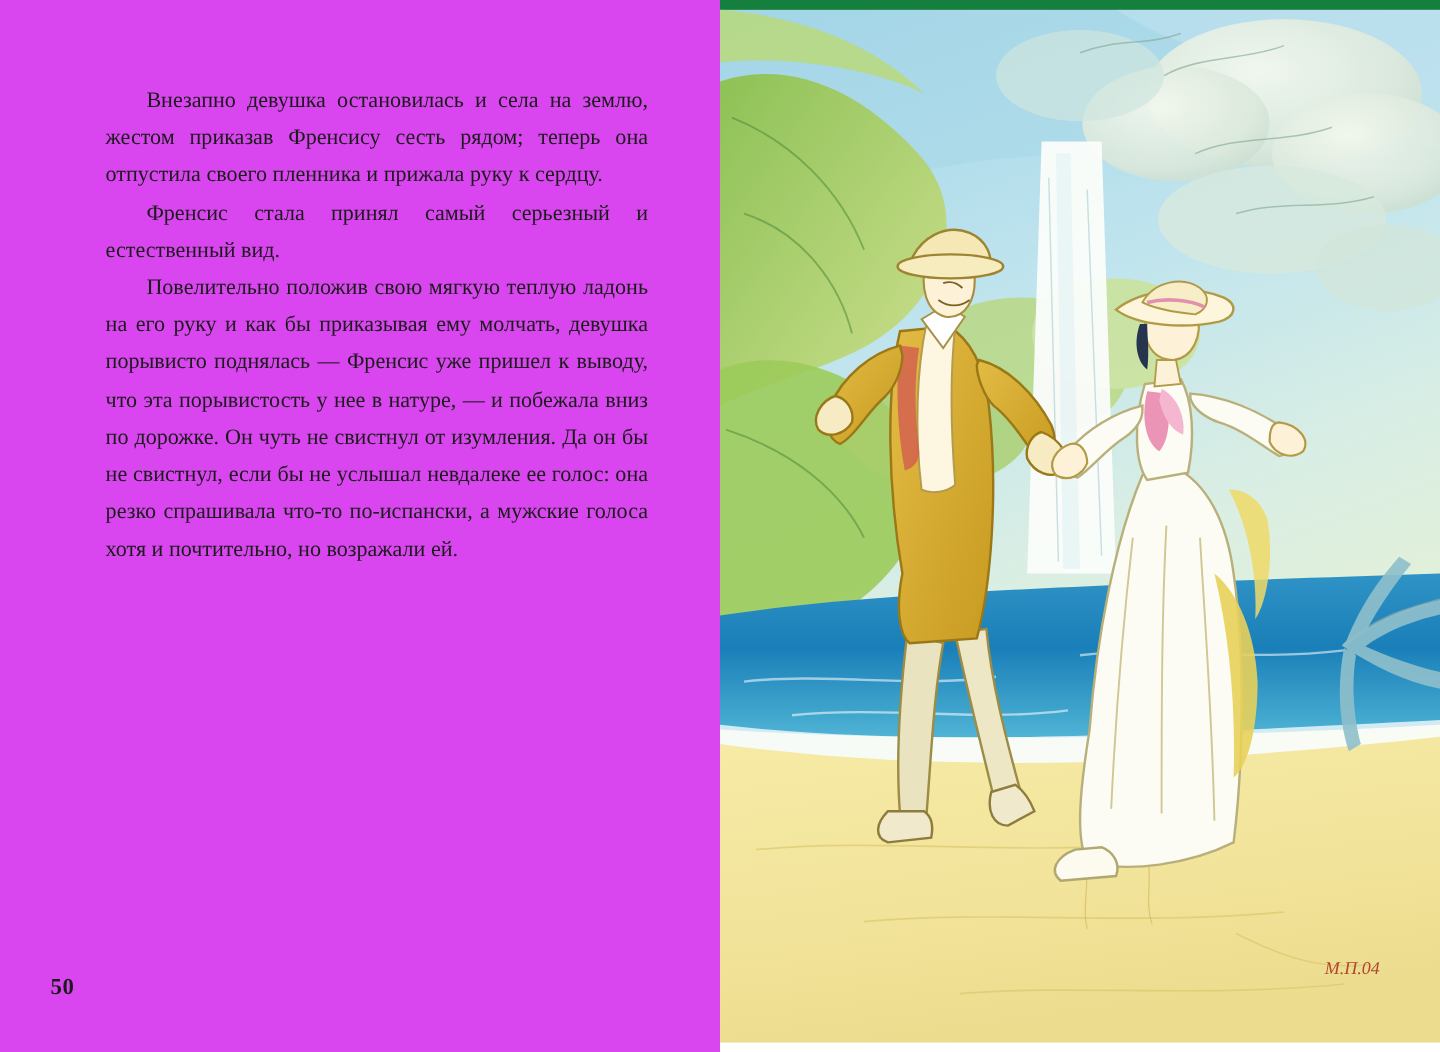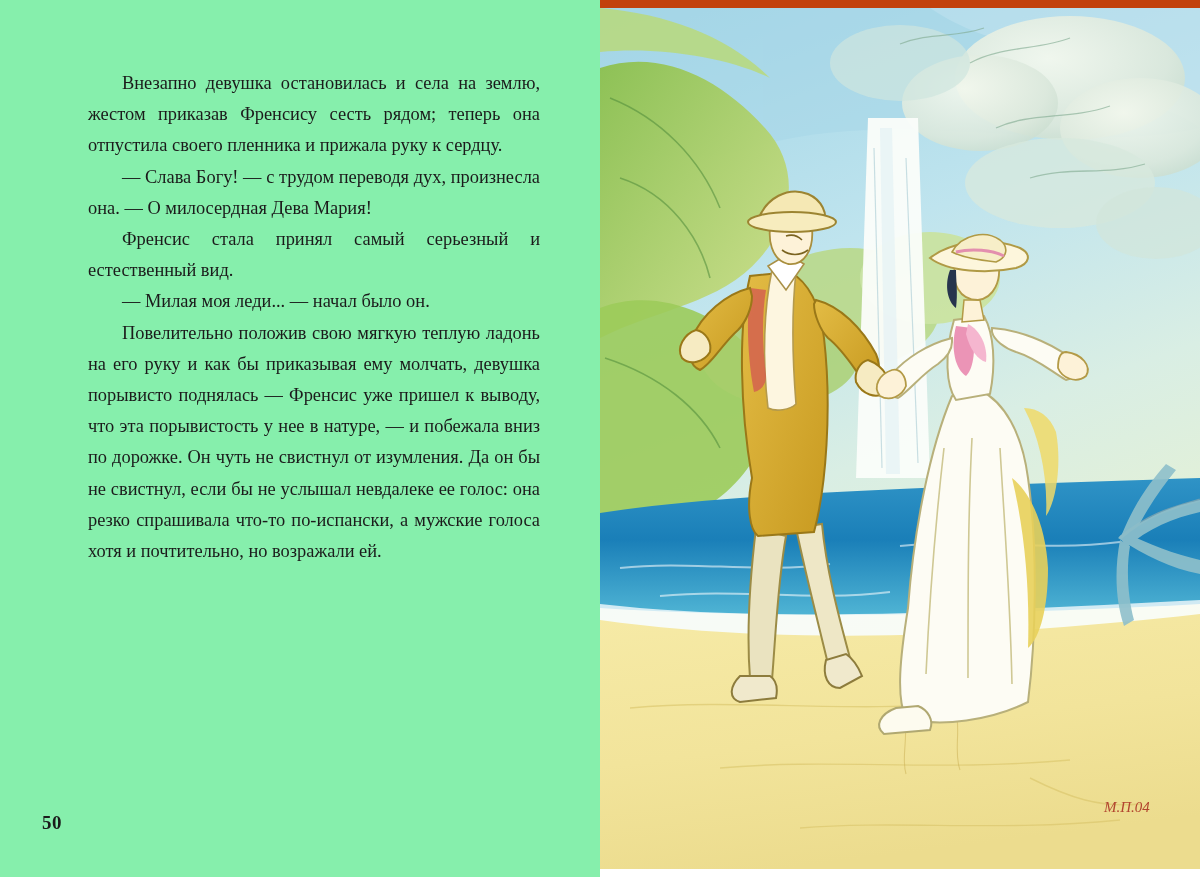--- a/index.html
+++ b/index.html
@@ -17,21 +17,21 @@
     position: relative;
     width: 1200px;
     height: 877px;
     display: flex;
   }
   
   .page-left {
     position: relative;
     width: 600px;
     height: 877px;
-    background: #86efac;
+    background: #d946ef;
     box-sizing: border-box;
   }
   .text-block {
     position: absolute;
     left: 88px;
     top: 68px;
     width: 452px;
     font-size: 18.4px;
     line-height: 31.2px;
     color: #1b1b1b;
@@ -51,21 +51,21 @@
     font-size: 19px;
     font-weight: bold;
     color: #1b1b1b;
     letter-spacing: 0.5px;
   }
   
   .page-right {
     position: relative;
     width: 600px;
     height: 739px;
-    background: #c2410c;
+    background: #15803d;
   }
   .illus {
     position: absolute;
     left: 0px;
     top: 8px;
     width: 600px;
     height: 861px;
     overflow: hidden;
   }
   .illus svg {
@@ -73,23 +73,21 @@
   }
 </style>
 </head>
 <body>
 
 <div class="spread">
 
   <div class="page-left">
     <div class="text-block">
       <p>Внезапно девушка остановилась и села на землю, жестом приказав Френсису сесть рядом; теперь она отпустила своего пленника и прижала руку к сердцу.</p>
-      <p>— Слава Богу! — с трудом переводя дух, произнесла она. — О милосердная Дева Мария!</p>
       <p>Френсис стала принял самый серьезный и естественный вид.</p>
-      <p>— Милая моя леди... — начал было он.</p>
       <p>Повелительно положив свою мягкую теплую ладонь на его руку и как бы приказывая ему молчать, девушка порывисто поднялась — Френсис уже пришел к выводу, что эта порывистость у нее в натуре, — и побежала вниз по дорожке. Он чуть не свистнул от изумления. Да он бы не свистнул, если бы не услышал невдалеке ее голос: она резко спрашивала что-то по-испански, а мужские голоса хотя и почтительно, но возражали ей.</p>
     </div>
     <div class="page-number">50</div>
   </div>
 
   <div class="page-right">
     <div class="illus">
       <svg width="600" height="861" viewBox="0 0 600 861" xmlns="http://www.w3.org/2000/svg">
         <defs>
           <linearGradient id="skyGrad" x1="0" y1="0" x2="0.25" y2="1">

